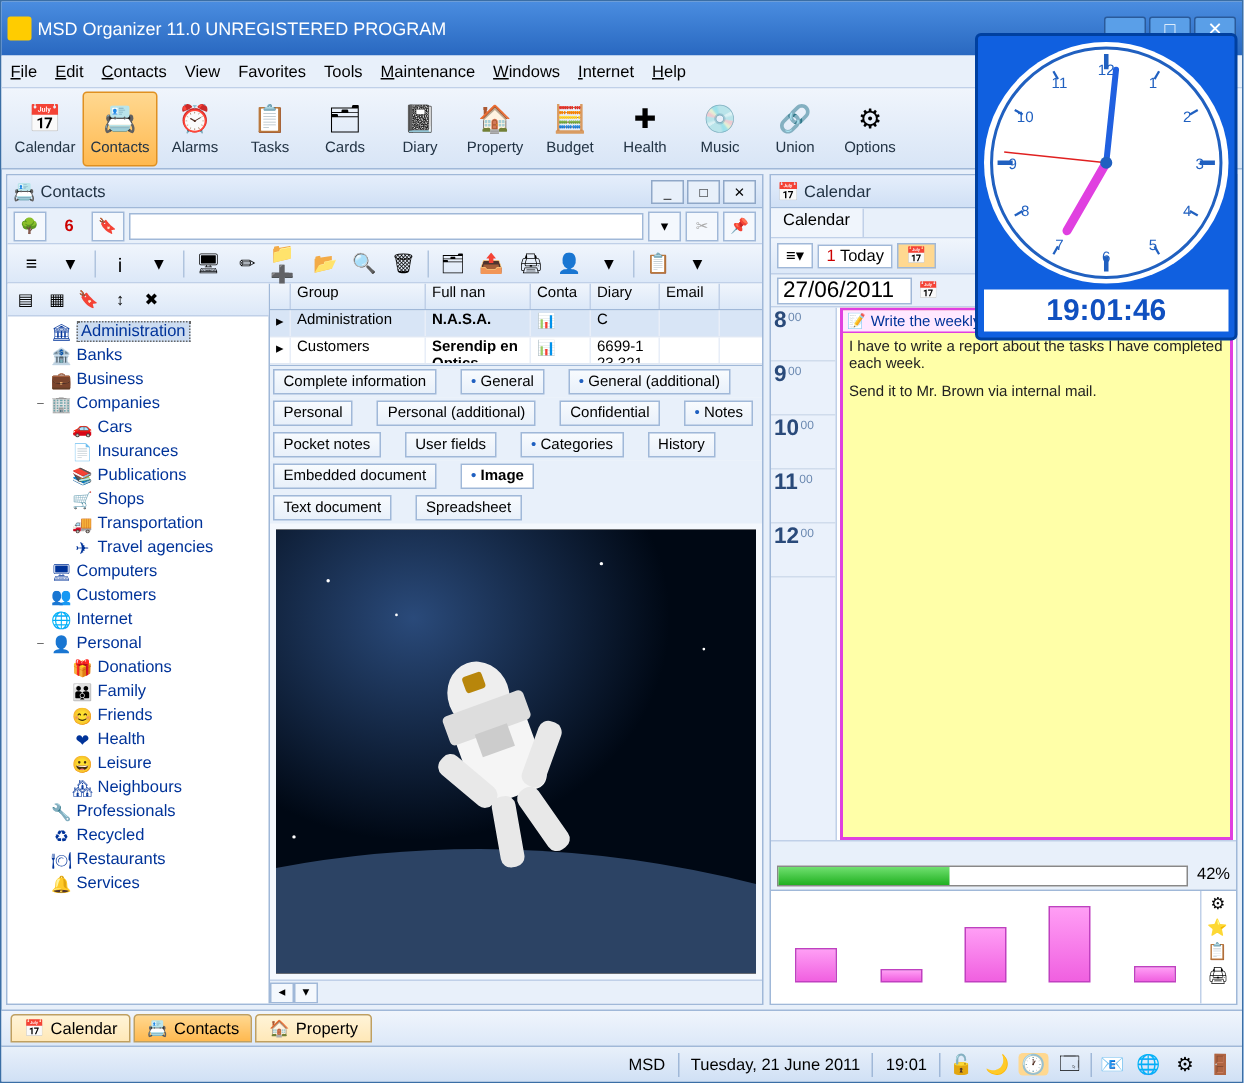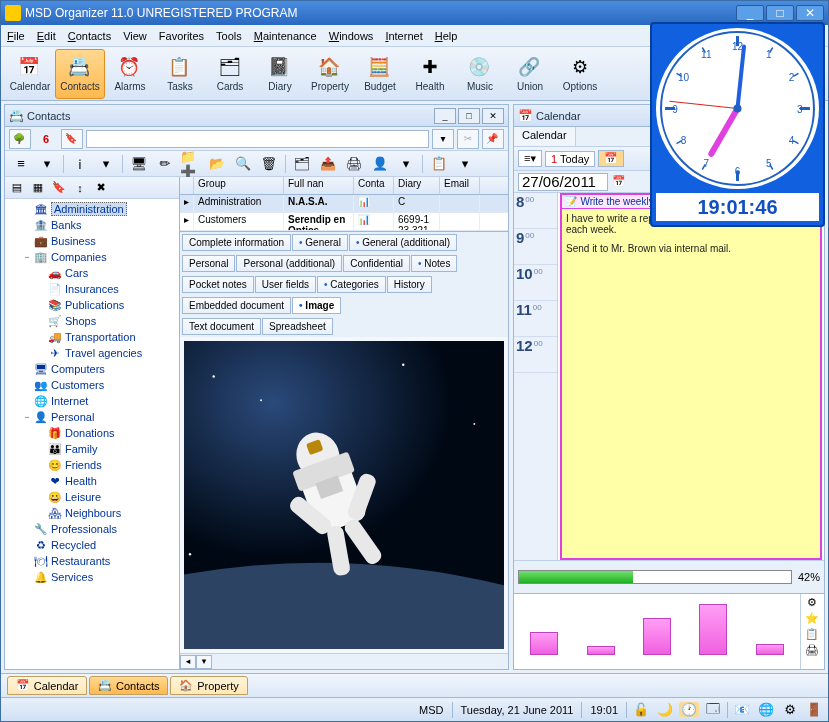--- a/index.html
+++ b/index.html
@@ -1,18 +1,18 @@
 <!DOCTYPE html>
 <html><head>
 <meta charset="utf-8">
 <style>
 * { box-sizing: border-box; margin: 0; padding: 0; }
 body { font-family: Tahoma, "Segoe UI", sans-serif; font-size: 11px; background: #5a8fd6; width: 829px; height: 722px; overflow: hidden; position: relative; }
 .window { background: #e8f0fa; border: 1px solid #3a6ea5; width: 829px; height: 722px; display: flex; flex-direction: column; }
-.titlebar { background: linear-gradient(#4a8de0, #2968c0); color: #fff; height: 24px; display: flex; align-items: center; padding: 0 4px; }
+.titlebar { background: linear-gradient(#4a8de0, #2968c0); color: #fff; height: 36px; display: flex; align-items: center; padding: 0 4px; }
 .titlebar .icon { width: 16px; height: 16px; background: #ffcc00; border-radius: 2px; margin-right: 4px; }
 .titlebar .title { flex: 1; font-size: 12px; }
 .titlebar .winbtns { display: flex; gap: 2px; }
 .titlebar .winbtn { width: 28px; height: 16px; background: #5a9fe8; border: 1px solid #2a5a9a; color: #fff; text-align: center; font-size: 12px; line-height: 14px; cursor: pointer; border-radius: 2px; }
 .menubar { background: #e8f0fa; height: 22px; display: flex; align-items: center; padding: 0 6px; gap: 12px; border-bottom: 1px solid #c0d0e8; }
 .menubar .menu { cursor: pointer; color: #000; }
 .menubar .menu u { text-decoration: underline; }
 .toolbar { background: linear-gradient(#f0f5fc, #d8e5f6); height: 54px; display: flex; align-items: center; padding: 0 4px; border-bottom: 1px solid #a0b8d8; }
 .tbtn { width: 50px; height: 50px; display: flex; flex-direction: column; align-items: center; justify-content: center; cursor: pointer; border-radius: 3px; gap: 2px; }
 .tbtn.active { background: linear-gradient(#ffd890, #ffb950); border: 1px solid #e09020; }
@@ -45,21 +45,21 @@
 .ind1 { padding-left: 14px; }
 .ind2 { padding-left: 28px; }
 .detailwrap { flex: 1; display: flex; flex-direction: column; background: #f4f8fd; }
 .grid { border-bottom: 1px solid #a0b8d8; }
 .grid-head { display: flex; background: linear-gradient(#f0f5fc, #dce8f8); height: 18px; border-bottom: 1px solid #a0b8d8; }
 .grid-head .gh { border-right: 1px solid #c0d0e8; padding: 1px 4px; font-size: 10px; }
 .grid-row { display: flex; height: 18px; border-bottom: 1px solid #e0e8f4; background: #fff; }
 .grid-row.sel { background: #d8e5f6; }
 .grid-row .gc { border-right: 1px solid #e8eef8; padding: 1px 4px; font-size: 10px; overflow: hidden; }
 .gc.bold { font-weight: bold; }
-.tabstrip { display: flex; flex-wrap: wrap; background: #e8f0fa; padding: 2px; gap: 1px; }
+.tabstrip { display: flex; flex-wrap: wrap; background: #e8f0fa; padding: 2px; gap: 16px; }
 .tab { border: 1px solid #a0b8d8; background: linear-gradient(#f8fbfe, #e8f0fa); padding: 2px 6px; font-size: 10px; cursor: pointer; }
 .tab.dot::before { content: "• "; color: #2060c0; }
 .tab.active { background: #fff; font-weight: bold; }
 .embimg { flex: 1; background: #000; margin: 4px; position: relative; overflow: hidden; }
 .scrollbar-h { height: 16px; background: #e8f0fa; border-top: 1px solid #c0d0e8; display: flex; align-items: center; }
 .sb-btn { width: 16px; height: 14px; border: 1px solid #a0b8d8; background: #f4f8fd; cursor: pointer; text-align: center; font-size: 9px; }
 .right-panel { width: 140px; flex: 1; display: flex; flex-direction: column; gap: 4px; }
 .cal-panel { background: #e8f0fa; border: 1px solid #a0b8d8; flex: 1; display: flex; flex-direction: column; }
 .cal-tabs { height: 20px; display: flex; background: #e8f0fa; border-bottom: 1px solid #c0d0e8; }
 .cal-tab { padding: 2px 8px; border-right: 1px solid #c0d0e8; background: #f0f5fc; cursor: pointer; font-size: 11px; }
@@ -69,21 +69,21 @@
 .cal-date input { width: 90px; height: 18px; border: 1px solid #a0b8d8; padding: 0 3px; font-size: 15px; }
 .cal-body { flex: 1; display: flex; overflow: hidden; position: relative; }
 .cal-hours { width: 44px; background: #eaf1fb; border-right: 1px solid #c0d0e8; }
 .cal-hour { height: 36px; border-bottom: 1px solid #d0dcec; display: flex; align-items: flex-start; padding: 0 2px; }
 .cal-hour .hn { font-size: 15px; color: #2a4a7a; font-weight: bold; }
 .cal-hour .hm { font-size: 8px; color: #6a88b0; margin-left: 1px; margin-top: 2px; }
 .cal-events { flex: 1; background: #fff; position: relative; }
 .event-note { position: absolute; left: 2px; right: 2px; top: 0; bottom: 0; background: #ffffa8; border: 2px solid #e040e0; }
 .event-title { background: #ffe8ff; border-bottom: 1px solid #e040e0; padding: 1px 3px; color: #003399; font-size: 10px; display: flex; align-items: center; gap: 3px; }
 .event-body { padding: 4px; font-size: 10px; color: #222; }
-.progress-row { height: 20px; display: flex; align-items: center; padding: 16px 4px; gap: 6px; border-top: 1px solid #c0d0e8; }
+.progress-row { height: 20px; display: flex; padding: 16px 4px; gap: 6px; border-top: 1px solid #c0d0e8; }
 .progress { flex: 1; height: 14px; border: 1px solid #888; background: #fff; position: relative; }
 .progress .pb { position: absolute; left: 0; top: 0; bottom: 0; width: 42%; background: linear-gradient(#70e070, #20b020); }
 .chart-panel { height: 76px; display: flex; border-top: 1px solid #a0b8d8; background: #fff; }
 .chart-area { flex: 1; display: flex; align-items: flex-end; justify-content: space-around; padding: 4px 2px 14px 2px; position: relative; }
 .chart-bar { width: 28px; background: linear-gradient(#ff9ef5, #f060e0); border: 1px solid #c040c0; }
 .chart-labels { position: absolute; bottom: 0; left: 0; right: 0; display: flex; justify-content: space-around; font-size: 8px; }
 .chart-icons { width: 24px; display: flex; flex-direction: column; gap: 2px; padding: 2px; border-left: 1px solid #c0d0e8; }
 .chart-icons .ci { width: 18px; height: 14px; cursor: pointer; font-size: 11px; text-align: center; }
 .clock-widget { position: absolute; right: 4px; top: 22px; width: 175px; height: 205px; background: #1060e0; border: 2px solid #0040a0; border-radius: 4px; padding: 4px; display: flex; flex-direction: column; gap: 4px; z-index: 100; }
 .clock-face { flex: 1; background: #fff; border-radius: 50%; position: relative; }

